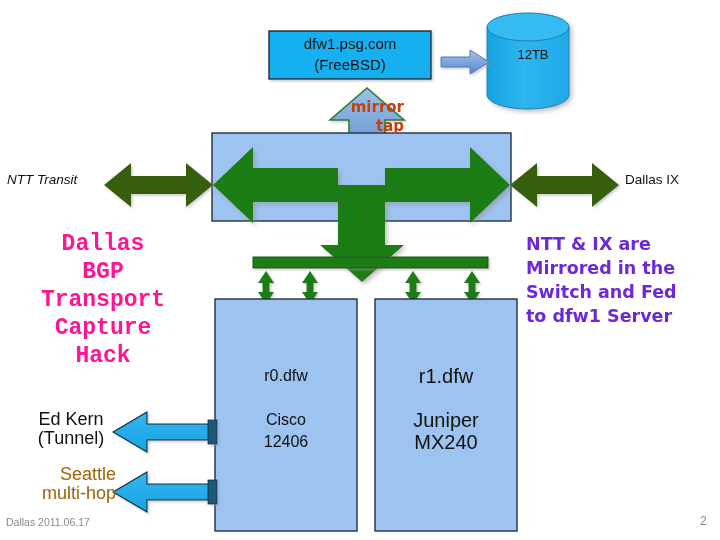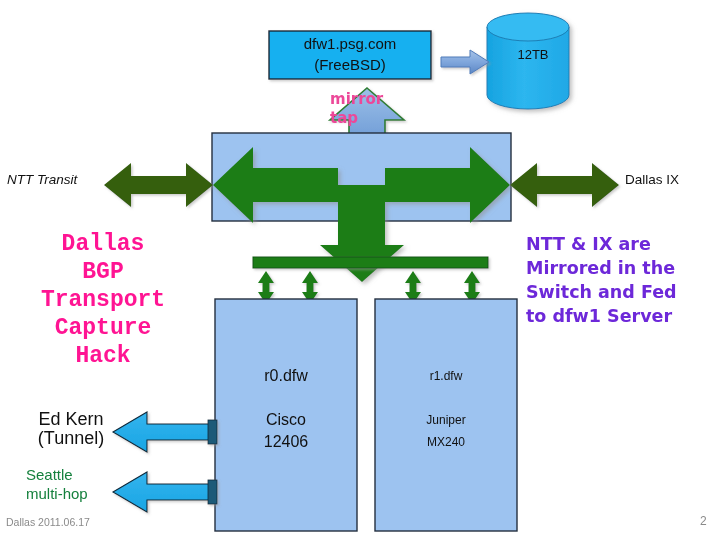--- a/index.html
+++ b/index.html
@@ -16,22 +16,22 @@
 
   .server-label{
     left:272px;top:33px;width:156px;
     text-align:center;color:#111;font-size:15px;line-height:21px;
   }
   .cyl-label{
     left:490px;top:47px;width:86px;text-align:center;
     color:#111;font-size:13px;
   }
   .mirror-label{
-    left:330px;top:90px;width:74px;text-align:left;
-    color:#ec4899;font-weight:bold;font-size:15px;line-height:19px;
+    left:330px;top:98px;width:74px;text-align:right;
+    color:#c2410c;font-weight:bold;font-size:15px;line-height:19px;
     font-family:"DejaVu Sans", sans-serif;
   }
   .ntt-transit{
     left:7px;top:172px;color:#111;font-size:13.5px;font-style:italic;
   }
   .equinix{
     left:625px;top:172px;color:#111;font-size:13.5px;
   }
   .hack-title{
     left:8px;top:230px;width:190px;text-align:center;
@@ -42,29 +42,29 @@
     left:526px;top:232px;width:192px;text-align:left;
     color:#6d28d9;font-weight:bold;font-size:17.5px;line-height:24px;
     font-family:"DejaVu Sans", sans-serif;
   }
   .rtr0-label{
     left:218px;top:365px;width:136px;text-align:center;
     color:#111;font-size:16px;line-height:22px;
   }
   .rtr1-label{
     left:378px;top:365px;width:136px;text-align:center;
-    color:#111;font-size:12px;line-height:22px;
+    color:#111;font-size:20px;line-height:22px;
   }
   .edkern{
     left:26px;top:410px;width:90px;text-align:center;
     color:#111;font-size:18px;line-height:19px;
   }
   .seattle{
-    left:26px;top:465px;width:90px;text-align:left;
-    color:#15803d;font-size:15px;line-height:19px;
+    left:26px;top:465px;width:90px;text-align:right;
+    color:#a16207;font-size:18px;line-height:19px;
   }
   .footer-left{
     left:6px;top:516px;color:#8a8a8a;font-size:10.5px;
   }
   .footer-right{
     left:700px;top:514px;color:#8a8a8a;font-size:12px;
   }
 </style>
 </head>
 <body>

